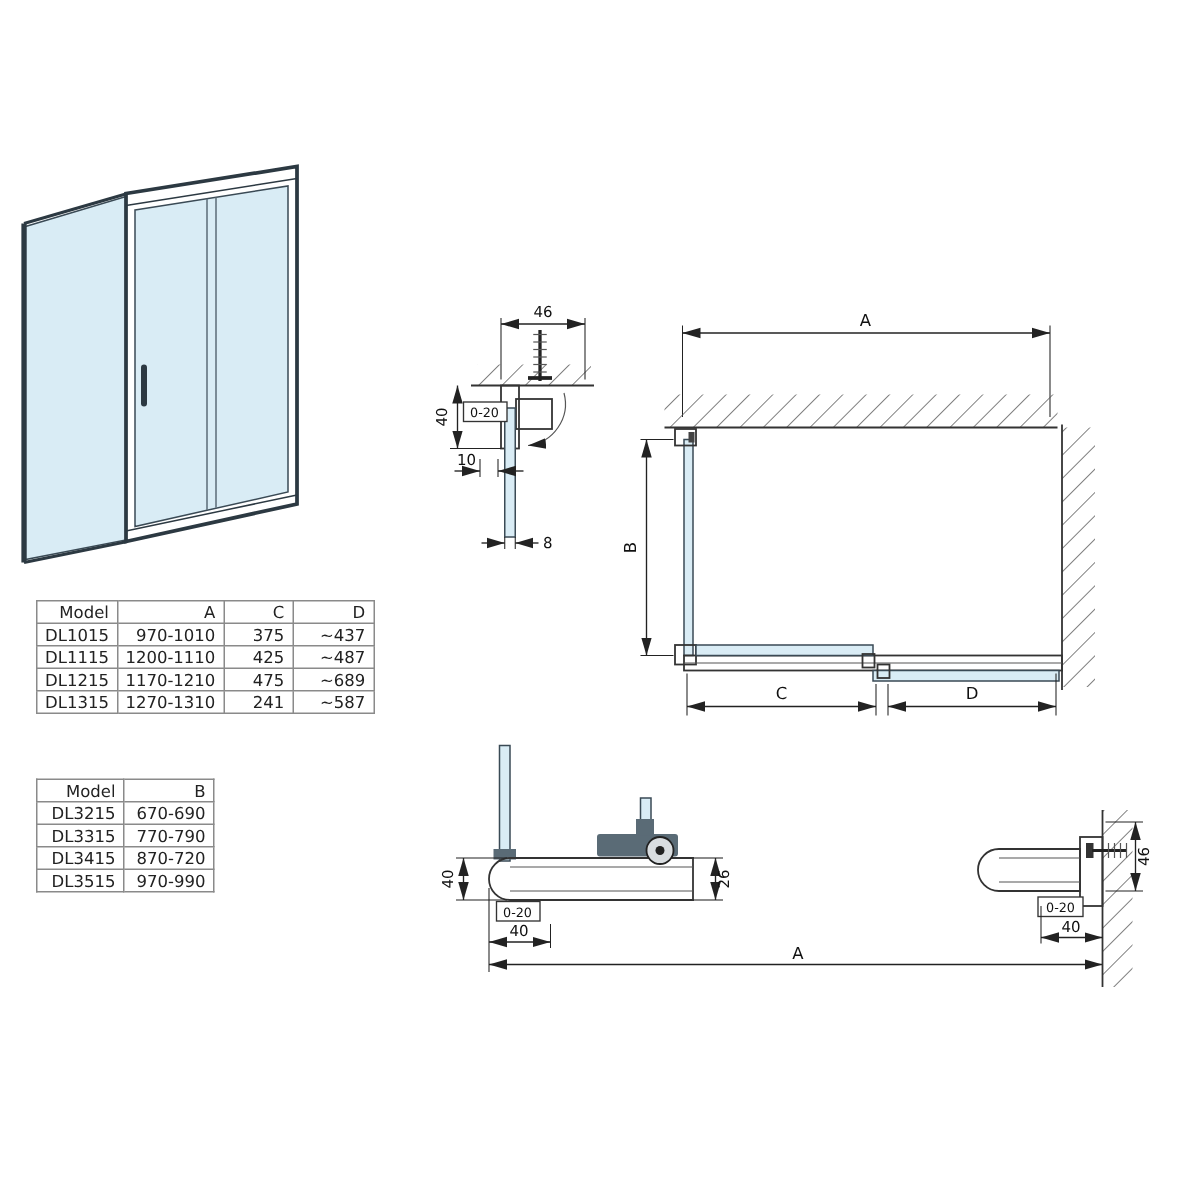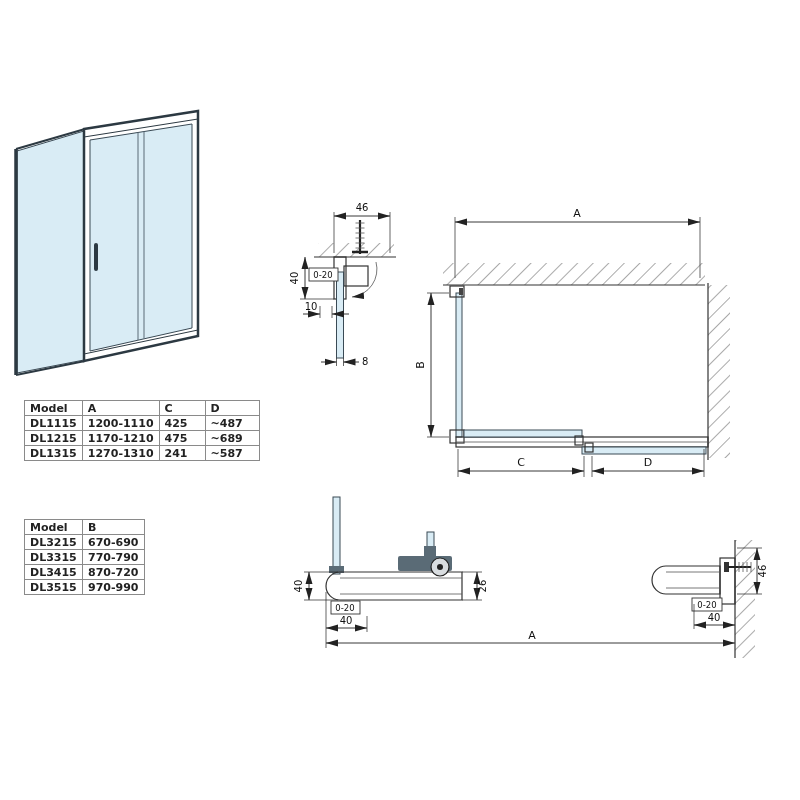--- a/index.html
+++ b/index.html
@@ -1,19 +1,19 @@
 <!DOCTYPE html>
 <html><head>
 <meta charset="utf-8">
 <style>
   html,body{margin:0;background:#fff;}
   .canvas{position:relative;width:800px;height:704px;background:#fff;overflow:hidden;font-family:"DejaVu Sans",sans-serif;}
   .canvas > svg{position:absolute;left:0;top:0;}
   .tbl{position:absolute;border-collapse:collapse;font:11px "DejaVu Sans",sans-serif;color:#222;background:#fff;}
-  .tbl td,.tbl th{border:1px solid #8a8a8a;padding:0 5px;height:14px;text-align:left;font-weight:700;white-space:nowrap;}
+  .tbl td,.tbl th{border:1px solid #8a8a8a;padding:0 5px;height:14px;text-align:right;font-weight:400;white-space:nowrap;}
   #t1{left:24px;top:400px;}
   #t2{left:24px;top:519px;}
   .ln{stroke:#333;stroke-width:1.2;fill:none;}
   .thin{stroke:#555;stroke-width:0.8;fill:none;}
   .dim{stroke:#222;stroke-width:0.9;fill:none;}
   .ext{stroke:#222;stroke-width:0.7;fill:none;}
   .glass{fill:#d9ecf5;stroke:#3a4a55;stroke-width:1;}
   .box{fill:#fff;stroke:#333;stroke-width:0.9;}
   .frameln{stroke:#2c3942;fill:none;}
   text.dt{font:10px "DejaVu Sans",sans-serif;fill:#111;}
@@ -180,20 +180,26 @@
         <col style="width:54px">
       </colgroup>
   <tbody>
         <tr>
     <th>Model</th>
     <th>A</th>
     <th>C</th>
     <th>D</th>
   </tr>
   <tr>
+    <td>DL1015</td>
+    <td>970-1010</td>
+    <td>375</td>
+    <td>~437</td>
+  </tr>
+  <tr>
     <td>DL1115</td>
     <td>1200-1110</td>
     <td>425</td>
     <td>~487</td>
   </tr>
   <tr>
     <td>DL1215</td>
     <td>1170-1210</td>
     <td>475</td>
     <td>~689</td>

